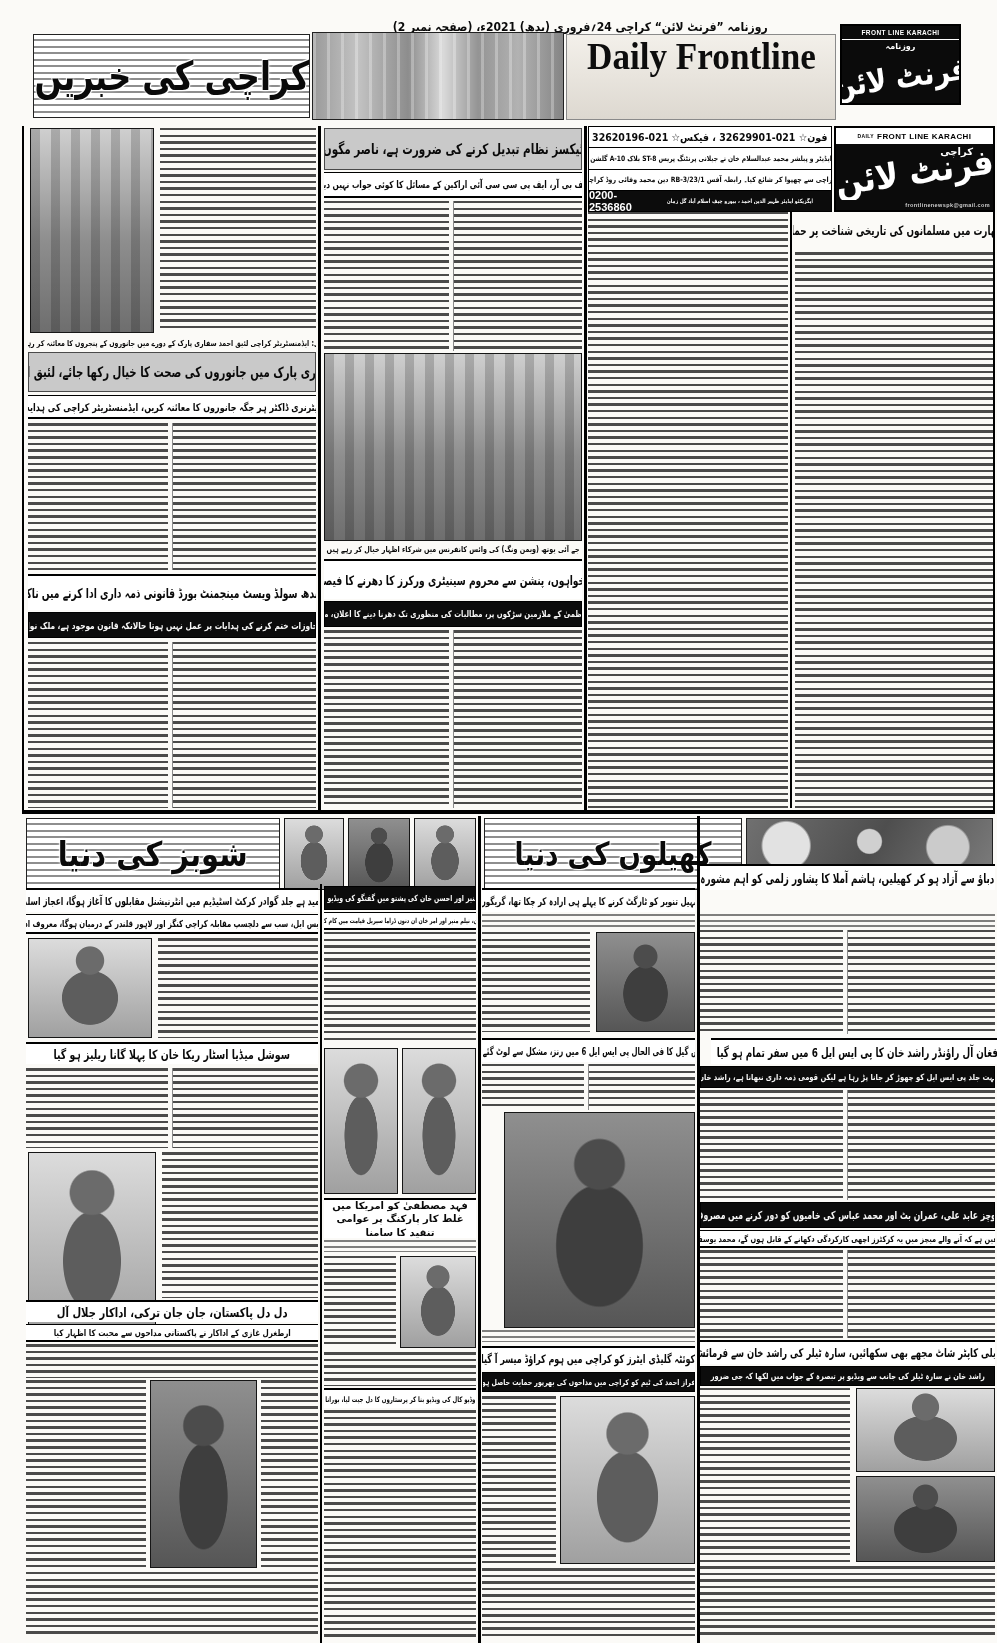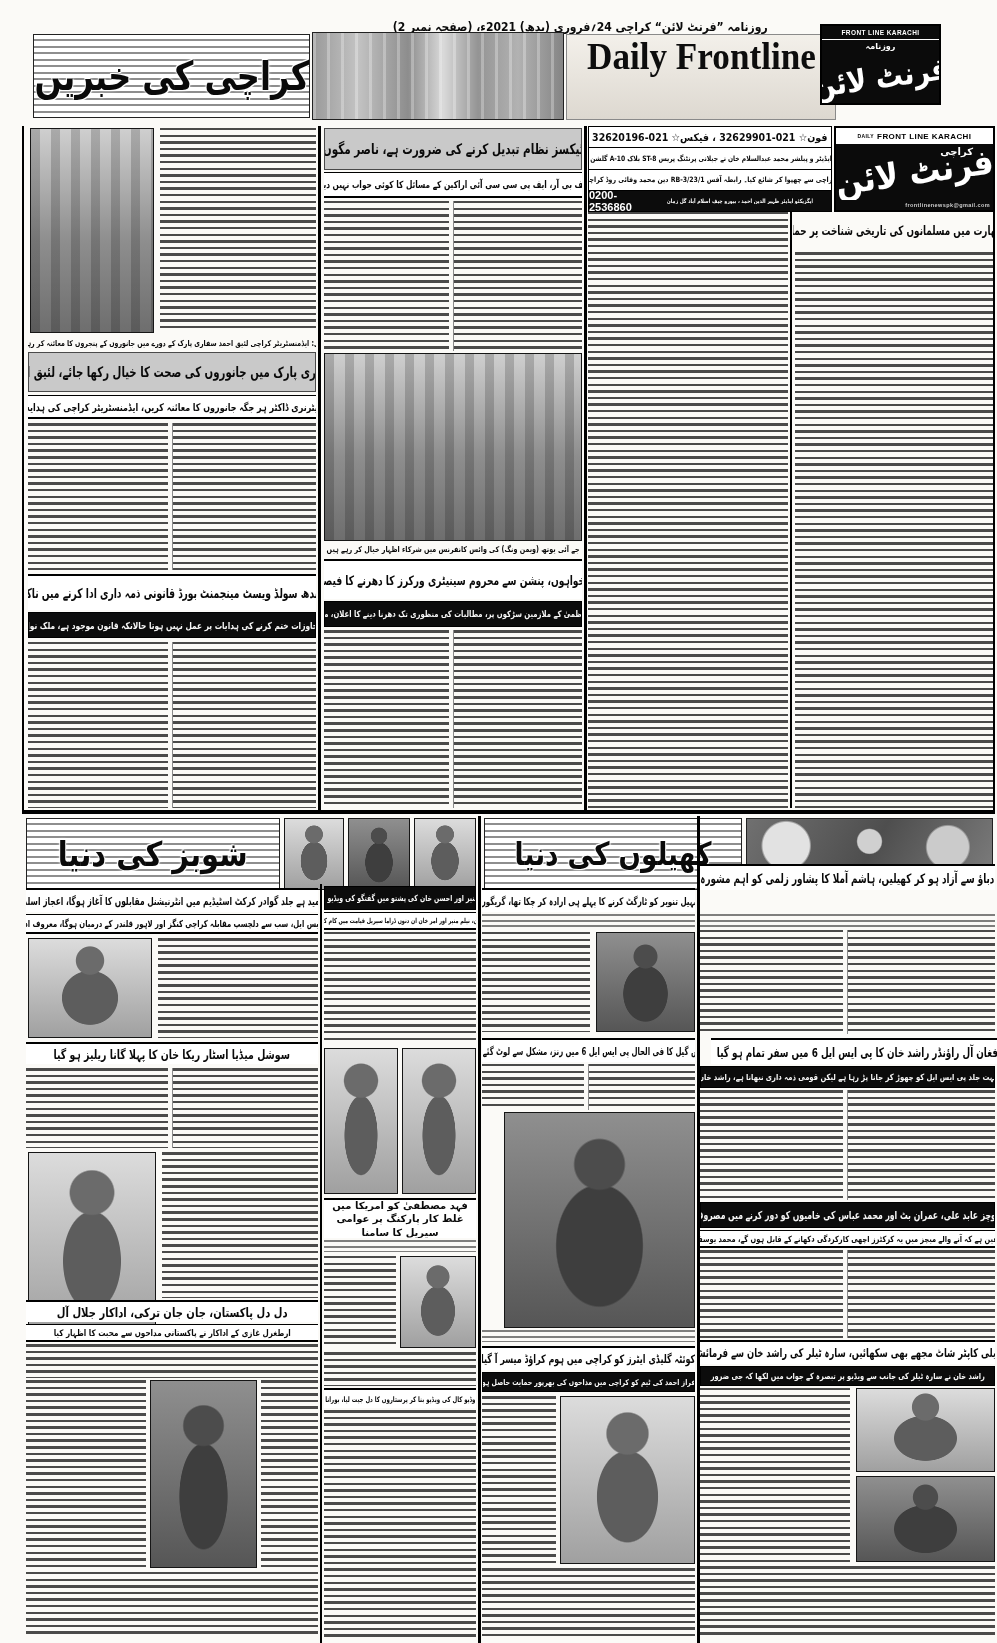--- a/index.html
+++ b/index.html
@@ -46,21 +46,21 @@
 <div class="abs u stripesbg" style="left:33px;top:34px;width:277px;height:84px">
     <span class="t" style="font-size:40px;transform:scaleX(.8)">کراچی کی خبریں</span>
   </div>
 
 <div class="abs cityscape" style="left:312px;top:32px;width:252px;height:88px"></div>
 
 <div class="abs mast-title" style="left:566px;top:34px;width:270px;height:86px">
     <span class="t" style="font-size:37px;transform:scaleX(.95)">Daily Frontline</span>
   </div>
 
-<div class="abs logo" style="left:820px;top:24px;width:121px;height:81px">
+<div class="abs logo" style="left:840px;top:24px;width:121px;height:81px">
   <div class="en" style="height:14px;font-size:6.5px;color:#fff;background:#0b0b0b;border-bottom:1px solid #fff">FRONT LINE KARACHI</div>
   <div class="u" style="height:12px">
       <span class="t" style="font-size:8px;color:#fff">روزنامہ</span>
     </div>
   <div class="u" style="flex:1">
       <span class="t" style="font-size:30px;color:#fff;transform:rotate(-8deg) scaleX(.9)">فرنٹ لائن</span>
     </div>
 </div>
 
 <div class="abs contact" style="left:588px;top:126px;width:244px;height:86px">
@@ -202,21 +202,21 @@
 <div class="abs u hl-rev" style="left:324px;top:886px;width:152px;height:24px">
     <span class="t" style="font-size:8.5px;transform:scaleX(.72)">نیلم منیر اور احسن خان کی پشتو میں گفتگو کی ویڈیو وائرل</span>
   </div>
 <div class="abs u sub" style="left:324px;top:912px;width:152px;height:18px">
     <span class="t" style="font-size:6.8px;transform:scaleX(.72)">احسن خان، نیلم منیر اور امر خان ان دنوں ڈراما سیریل قیامت میں کام کر رہے ہیں</span>
   </div>
 <div class="abs ts" style="left:324px;top:932px;width:152px;height:112px"></div>
 <div class="abs ph person" style="left:324px;top:1048px;width:74px;height:146px"></div>
 <div class="abs ph person" style="left:402px;top:1048px;width:74px;height:146px"></div>
 <div class="abs u hl-plain" style="left:324px;top:1198px;width:152px;height:40px">
-    <span class="t2" style="font-size:10px">فہد مصطفیٰ کو امریکا میں غلط کار پارکنگ پر عوامی سیریل کا سامنا</span>
+    <span class="t2" style="font-size:10px">فہد مصطفیٰ کو امریکا میں غلط کار پارکنگ پر عوامی تنقید کا سامنا</span>
   </div>
 <div class="abs tsl" style="left:324px;top:1240px;width:152px;height:12px"></div>
 <div class="abs ph person" style="left:400px;top:1256px;width:76px;height:92px"></div>
 <div class="abs ts" style="left:324px;top:1256px;width:72px;height:92px"></div>
 <div class="abs ts" style="left:324px;top:1352px;width:152px;height:34px"></div>
 <div class="abs u hl-plain" style="left:324px;top:1388px;width:152px;height:20px">
     <span class="t" style="font-size:7.5px;transform:scaleX(.72)">وڈیو کال کی ویڈیو بنا کر پرستاروں کا دل جیت لیا، بورانا</span>
   </div>
 <div class="abs ts" style="left:324px;top:1410px;width:152px;height:228px"></div>
 

